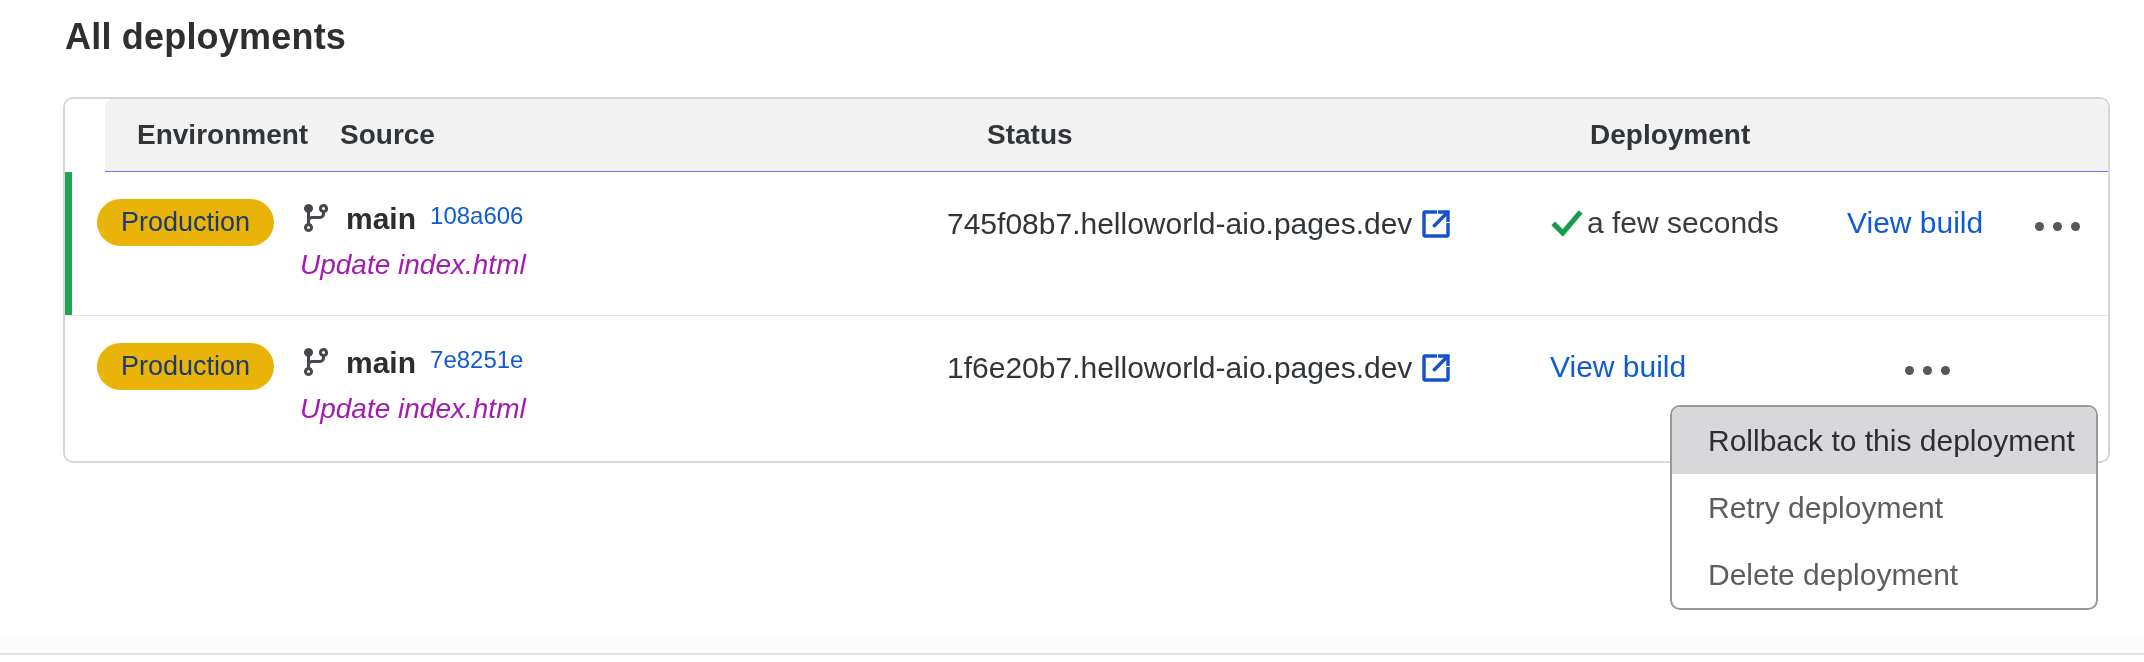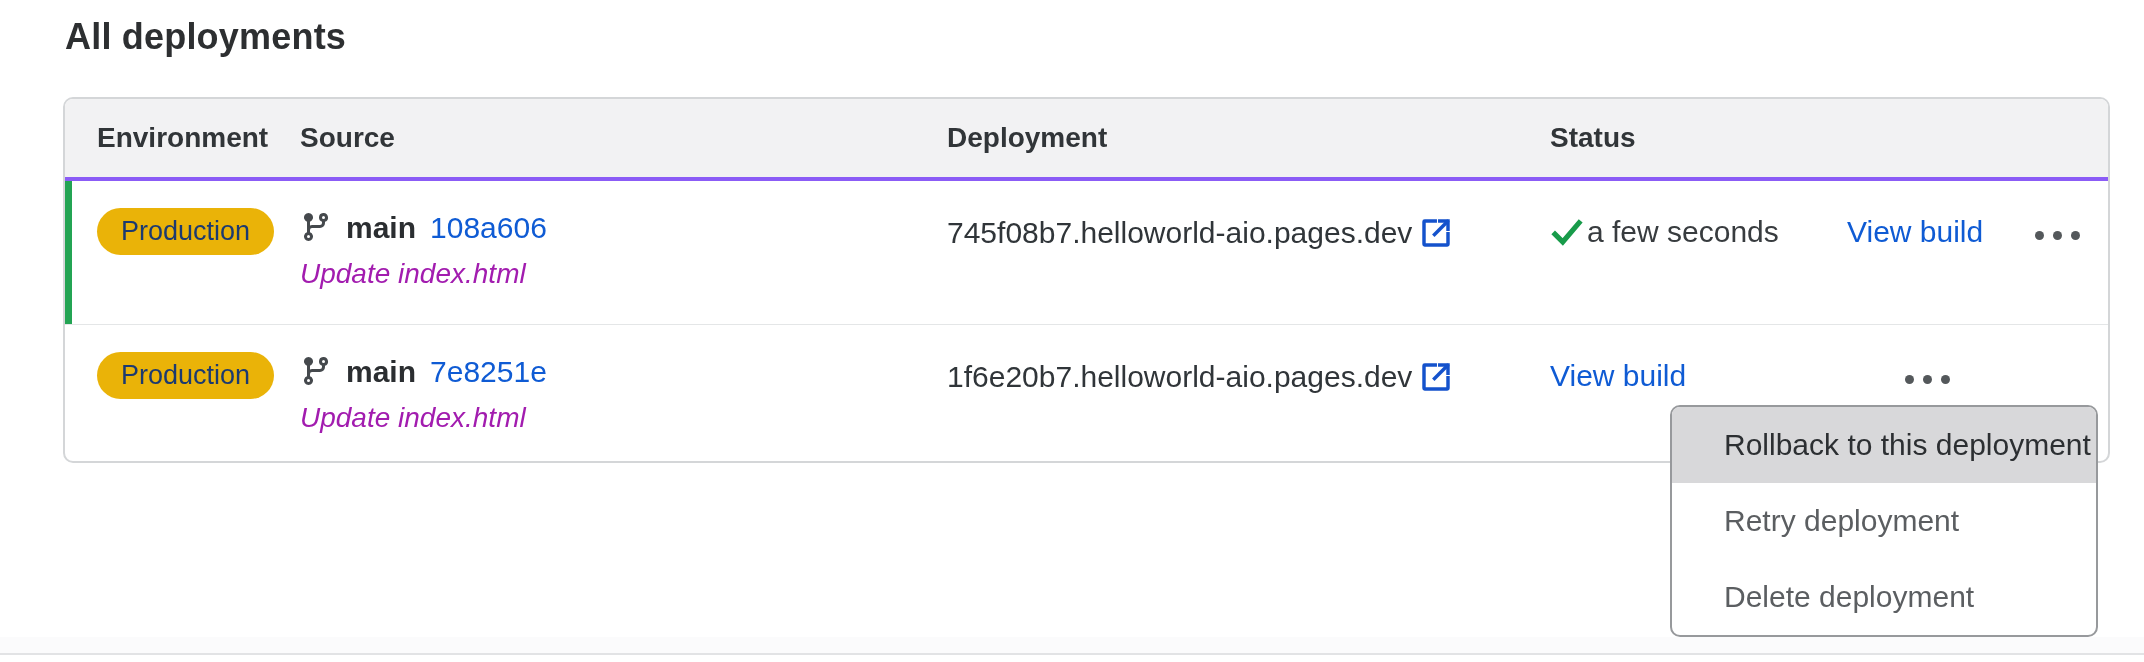--- a/index.html
+++ b/index.html
@@ -15,24 +15,25 @@
   .deploy-table{
     position:absolute; left:63px; top:97px; width:2047px; height:366px;
     border:2px solid #d4d6d8; border-radius:10px; background:#fff;
   }
   .grid{
     display:grid;
     grid-template-columns:203px 647px 603px 297px 160px 1fr;
     padding-left:32px;
   }
   .thead{
-    height:82px; background:#f2f2f3;
-    border-bottom:4px solid #8b5cf6;
+    height:73px; background:#f2f2f3;
+    border-bottom:1px solid #8b5cf6;
     border-radius:8px 8px 0 0;
     align-items:center;
+    margin-left:40px;
   }
   .th{ font-size:28px; font-weight:bold; color:#313538; }
 
   .trow{ position:relative; height:144px; align-items:start; }
   .trow.first{ border-bottom:1px solid #e4e6e7; }
   .trow.current::before{
     content:""; position:absolute; left:0; top:0; bottom:0; width:7px;
     background:#23a453;
   }
   .cell{ padding-top:34px; display:flex; align-items:center; }
@@ -40,21 +41,21 @@
   .badge{
     display:inline-block; background:#eab308; color:#1c3a70;
     font-size:27px; line-height:47px; padding:0 24px; border-radius:26px;
   }
   .cell.env{ padding-top:27px; }
 
   .cell.source{ display:block; padding-top:30px; }
   .src-line1{ display:flex; gap:14px; }
   .branch-icon{ display:inline-flex; width:32px; height:32px; }
   .branch-name{ font-size:30px; font-weight:bold; color:#2b2e31; }
-  .commit-link{ font-size:30px; color:#0f5bd4; }
+  .commit-link{ font-size:24px; color:#0f5bd4; }
   .commit-msg{ margin-top:13px; font-size:28px; color:#a21caf;font-style:italic; }
 
   .cell.deploy{ gap:6px; }
   .deploy-url{ font-size:30px; color:#303539; }
   .ext-icon{ display:inline-flex; width:36px; height:36px; }
 
   .cell.status{ gap:3px; }
   .check-icon{ display:inline-flex; width:34px; height:34px; }
   .status-text{ font-size:30px; color:#383c3f; }
 
@@ -63,42 +64,42 @@
   .cell.more{ justify-content:center; padding-top:46px; }
   .dots{ display:flex; gap:9px; background:none; border:none; cursor:pointer; padding:4px; }
   .dots i{ width:9px; height:9px; border-radius:50%; background:#54585b; }
 
   .context-menu{
     position:absolute; left:1670px; top:405px; width:428px;
     background:#fff; border:2px solid #97999c; border-radius:10px;
     overflow:hidden; z-index:10;
   }
   .menu-item{
-    height:76px; display:flex; align-items:center; padding-left:52px;
+    height:67px; display:flex; align-items:center; padding-left:36px;
     font-size:30px; color:#5b5e61; cursor:pointer;
   }
   .menu-item.hl{ background:#d8d8da; color:#2c2f32; }
 
   .footer-strip{
     position:absolute; left:0; top:637px; width:2144px; height:18px;
     background:#fbfbfc; border-bottom:2px solid #e2e3e5;
   }
 </style>
 </head>
 <body>
 
 <h1 class="page-title">All deployments</h1>
 
 <section class="deploy-table">
 
   <div class="grid thead">
     <span class="th">Environment</span>
     <span class="th">Source</span>
+    <span class="th">Status</span>
     <span class="th">Deployment</span>
-    <span class="th">Status</span>
     <span></span>
       <span></span>
   </div>
 
   <div class="grid trow first current">
     <div class="cell env">
       <span class="badge">Production</span>
     </div>
     <div class="cell source">
       <div class="src-line1">

